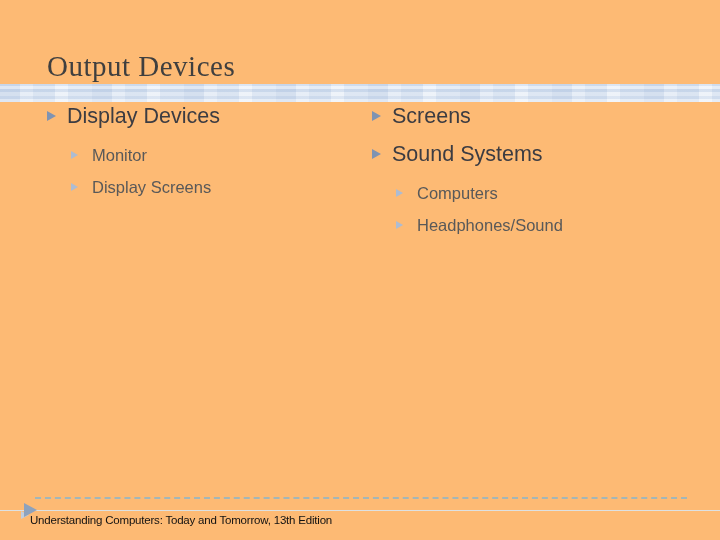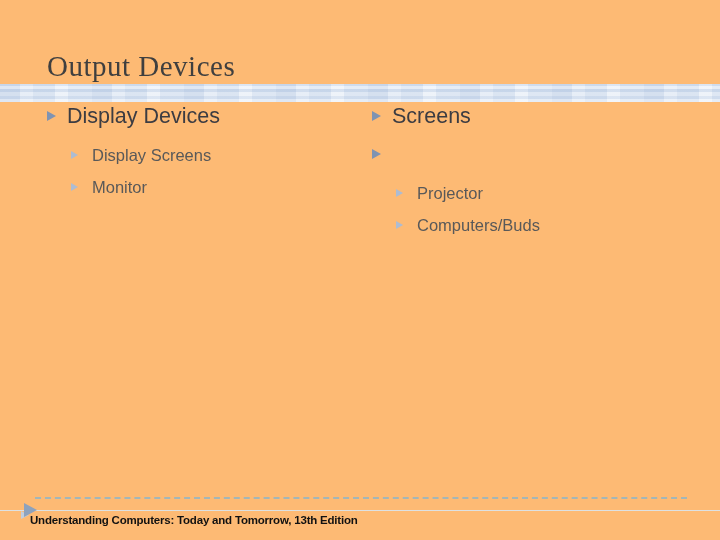--- a/index.html
+++ b/index.html
@@ -121,21 +121,21 @@
     width: 0; height: 0;
     border-style: solid;
     border-width: 4px 0 4px 8px;
     border-color: transparent transparent transparent #c2cedd;
   }
   .footer-text {
     position: absolute;
     left: 30px;
     top: 514px;
     font-size: 11.5px;
-    font-weight: bold;
+    font-weight: normal;
     letter-spacing: -0.2px;
     color: #111111;
     white-space: nowrap;
   }
 </style>
 </head>
 <body>
 
 <div class="slide">
 
@@ -144,45 +144,46 @@
   <div class="band"></div>
 
   <div class="col col-left">
     <div class="row-l1">
       <span class="tri tri-l1"></span>
       <span class="lbl">Display Devices</span>
     </div>
     <div class="sublist">
       <div class="row-l2">
         <span class="tri tri-l2"></span>
-        <span class="lbl">Display Screens</span>
+        <span class="lbl">Monitor</span>
       </div>
       <div class="row-l2">
         <span class="tri tri-l2"></span>
-        <span class="lbl">Monitor</span>
+        <span class="lbl">Display Screens</span>
       </div>
     </div>
   </div>
 
   <div class="col col-right">
     <div class="row-l1">
       <span class="tri tri-l1"></span>
       <span class="lbl">Screens</span>
     </div>
     <div class="row-l1">
       <span class="tri tri-l1"></span>
+      <span class="lbl">Sound Systems</span>
     </div>
     <div class="sublist">
       <div class="row-l2">
         <span class="tri tri-l2"></span>
-        <span class="lbl">Projector</span>
+        <span class="lbl">Computers</span>
       </div>
       <div class="row-l2">
         <span class="tri tri-l2"></span>
-        <span class="lbl">Computers/Buds</span>
+        <span class="lbl">Headphones/Sound</span>
       </div>
     </div>
   </div>
 
   <div class="footer-dashed"></div>
   <div class="footer-solid"></div>
   <div class="footer-arrow-shadow"></div>
   <div class="footer-arrow"></div>
   <div class="footer-text">Understanding Computers: Today and Tomorrow, 13th Edition</div>
 

